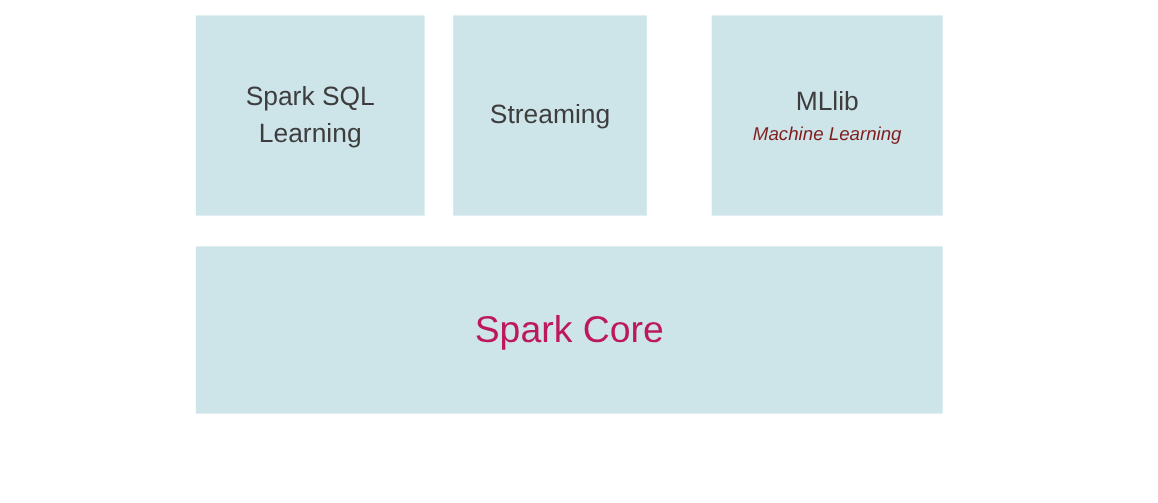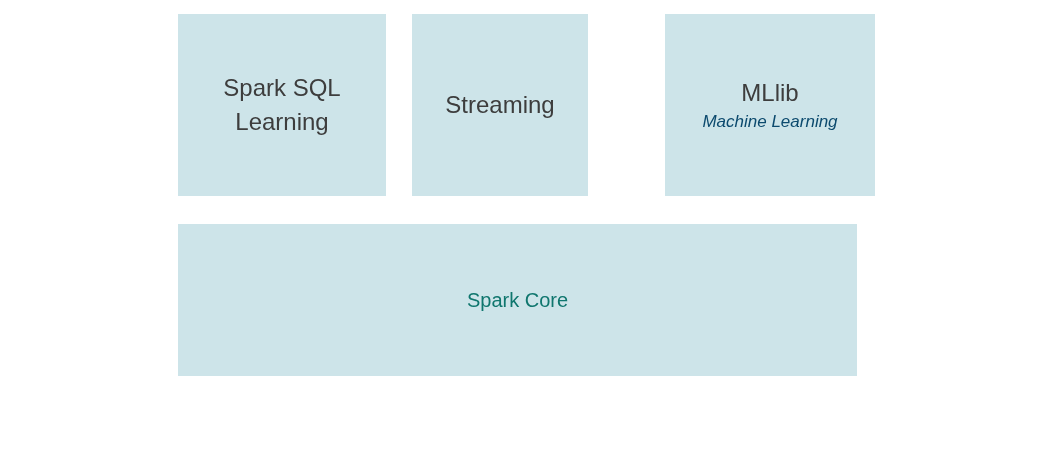--- a/index.html
+++ b/index.html
@@ -20,46 +20,46 @@
     background: #cde4e9;
     display: flex;
     flex-direction: column;
     align-items: center;
     justify-content: center;
     text-align: center;
     color: #3d3d3d;
   }
   .box-spark-sql   { left: 178px; top: 14px;  width: 208px; height: 182px; }
   .box-streaming   { left: 412px; top: 14px;  width: 176px; height: 182px; }
-  .box-mllib       { left: 665px; top: 14px;  width: 210px; height: 182px; }
+  .box-mllib       { left: 647px; top: 14px;  width: 210px; height: 182px; }
   .box-spark-core  { left: 178px; top: 224px; width: 679px; height: 152px; }
 
   .box-title {
     font-size: 24px;
     line-height: 34px;
     color: #3d3d3d;
   }
   .box-title-line {
     display: block;
   }
   .box-title-line:empty {
     display: none;
   }
   .box-subtitle {
     font-size: 17px;
     line-height: 24px;
     font-style: italic;
-    color: #0c4a6e;
+    color: #7f1d1d;
   }
   .box-subtitle:empty {
     display: none;
   }
   .core-title {
-    font-size: 20px;
-    color: #0f766e;
+    font-size: 34px;
+    color: #be185d;
   }
 </style>
 </head>
 <body>
 
 <div class="canvas">
 
   <div class="box box-spark-sql">
     <div class="box-title">
       <span class="box-title-line">Spark SQL</span>

